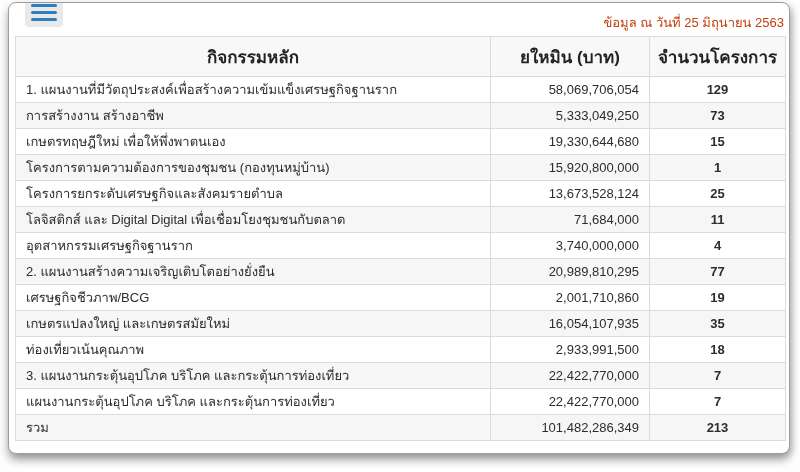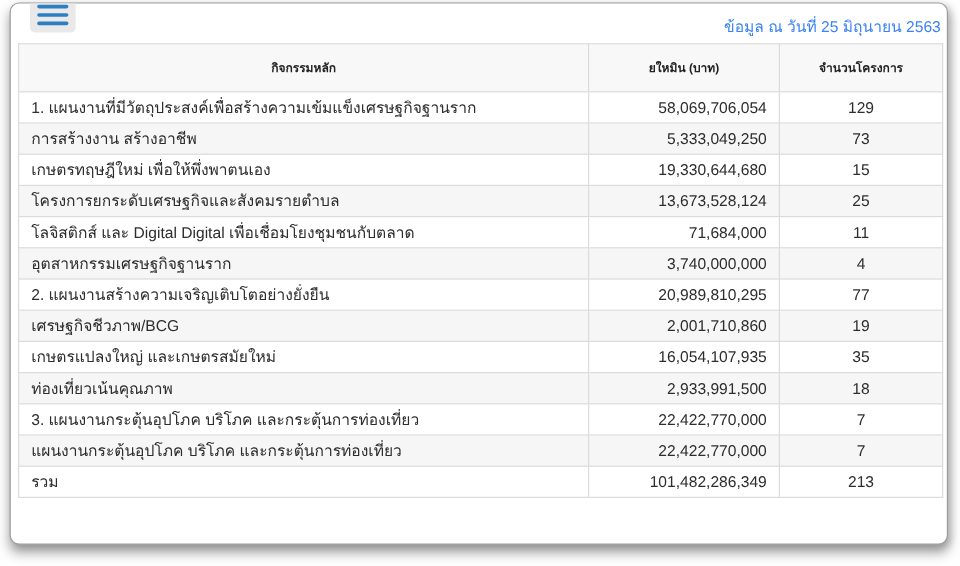--- a/index.html
+++ b/index.html
@@ -48,21 +48,21 @@
   .menu-bar {
     height: 3px;
     border-radius: 2px;
     background: #2e7fc1;
   }
   .date-label {
     position: absolute;
     right: 5px;
     top: 9px;
     font-size: 13px;
-    color: #3b82f6;
+    color: #c2410c;
     white-space: nowrap;
   }
   table.main-table {
     position: absolute;
     left: 6px;
     top: 33px;
     width: 770px;
     border-collapse: collapse;
     table-layout: fixed;
     font-size: 13px;
@@ -70,34 +70,34 @@
   }
   .main-table th, .main-table td {
     border: 1px solid #dbdbdb;
     box-sizing: border-box;
   }
   .main-table thead th {
     background: #f8f8f9;
     font-weight: bold;
     height: 40px;
     text-align: center;
-    font-size: 10px;
+    font-size: 17px;
     color: #222;
   }
   .main-table tbody td {
     height: 26px;
     padding: 2px 10px;
     background: #ffffff;
   }
   .main-table tbody tr:nth-child(even) td {
     background: #f6f6f7;
   }
   .col-activity  { width: 475px; text-align: left; }
   .col-budget    { width: 159px; }
-  .col-projects  { width: 136px; }
+  .col-projects  { width: 136px; font-weight: bold; }
   td.col-budget  { text-align: right; padding-right: 14px; }
   td.col-projects{ text-align: center; }
 </style>
 </head>
 <body>
 
 <div class="card">
 
   <div class="topbar">
     <button class="menu-btn">
@@ -124,20 +124,25 @@
         </tr>
         <tr>
           <td class="col-activity">การสร้างงาน สร้างอาชีพ</td>
           <td class="col-budget">5,333,049,250</td>
           <td class="col-projects">73</td>
         </tr>
         <tr>
           <td class="col-activity">เกษตรทฤษฎีใหม่ เพื่อให้พึ่งพาตนเอง</td>
           <td class="col-budget">19,330,644,680</td>
           <td class="col-projects">15</td>
+        </tr>
+        <tr>
+          <td class="col-activity">โครงการตามความต้องการของชุมชน (กองทุนหมู่บ้าน)</td>
+          <td class="col-budget">15,920,800,000</td>
+          <td class="col-projects">1</td>
         </tr>
         <tr>
           <td class="col-activity">โครงการยกระดับเศรษฐกิจและสังคมรายตำบล</td>
           <td class="col-budget">13,673,528,124</td>
           <td class="col-projects">25</td>
         </tr>
         <tr>
           <td class="col-activity">โลจิสติกส์ และ Digital Digital เพื่อเชื่อมโยงชุมชนกับตลาด</td>
           <td class="col-budget">71,684,000</td>
           <td class="col-projects">11</td>

